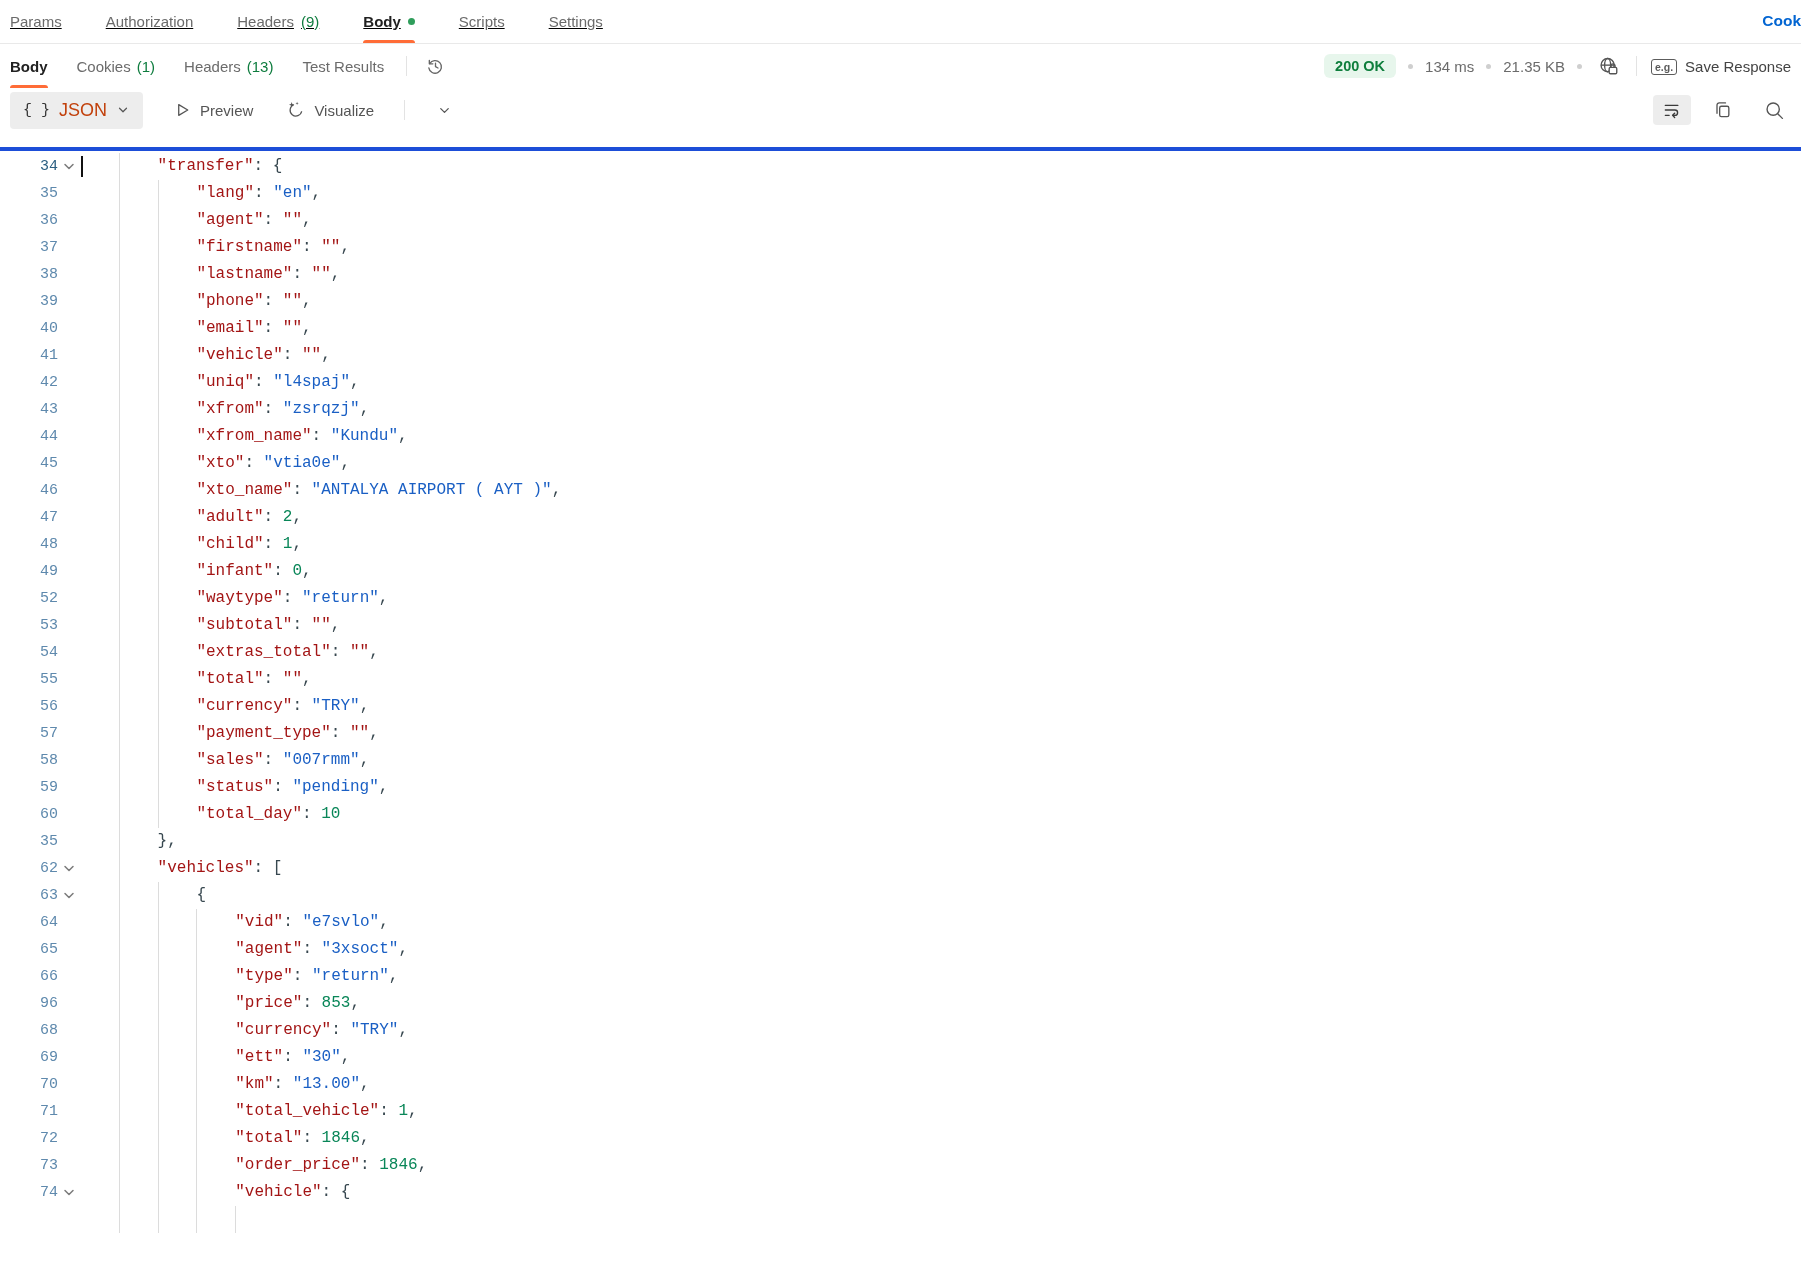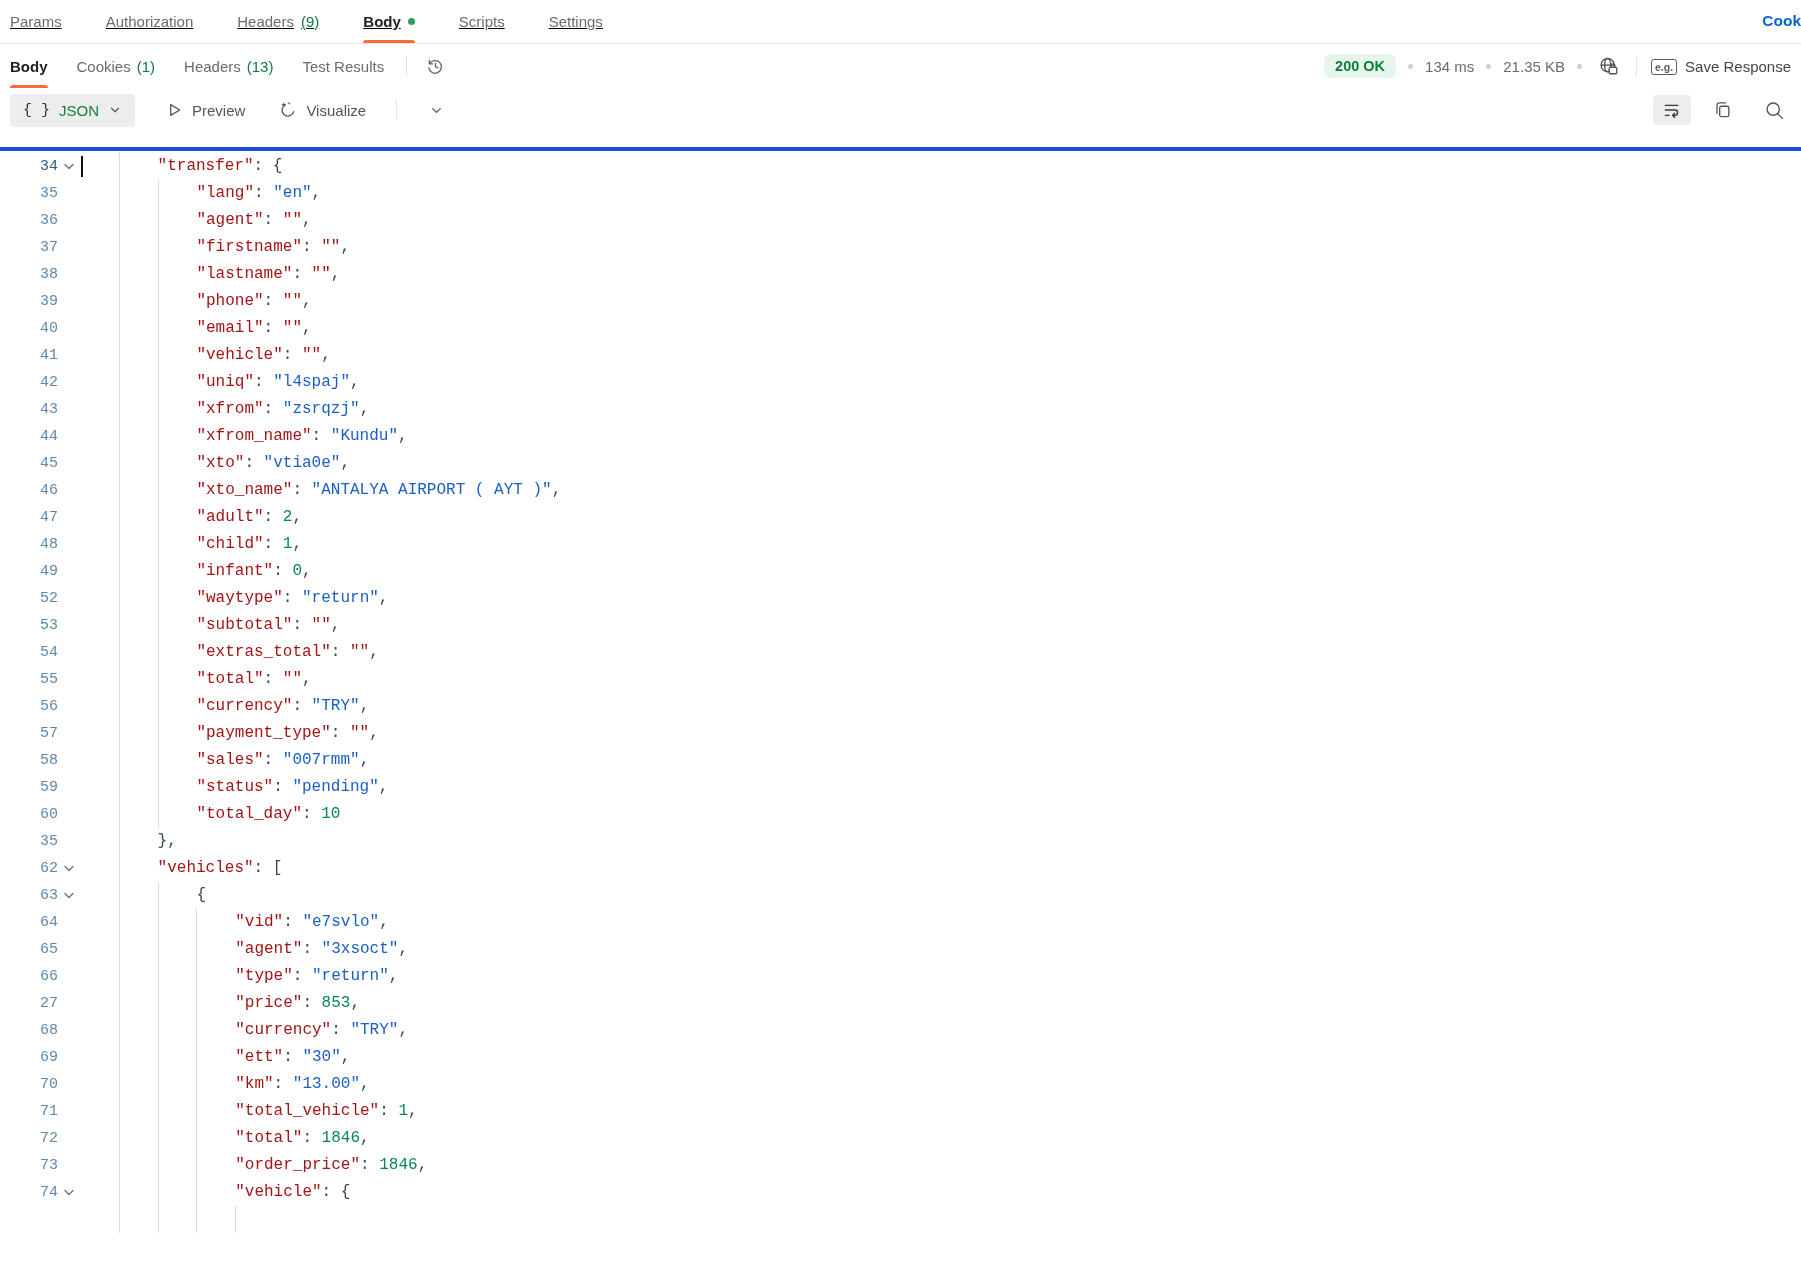--- a/index.html
+++ b/index.html
@@ -53,21 +53,21 @@
 
   
   .row3{
     position:absolute;top:88px;left:0;right:0;height:44px;
     display:flex;align-items:center;
   }
   .r3left{display:flex;align-items:center;gap:28px;padding-left:10px;}
   .fmt-btn{display:flex;align-items:center;gap:9px;background:#ededed;border:none;
     border-radius:4px;padding:8px 13px;cursor:pointer;}
   .fmt-braces{font-family:"Liberation Mono","DejaVu Sans Mono",monospace;font-size:15px;color:#333;}
-  .fmt-lbl{font-size:15px;color:#15803d;}
+  .fmt-lbl{font-size:18px;color:#c2410c;}
   .tool-btn{display:flex;align-items:center;gap:9px;background:none;border:none;
     cursor:pointer;color:#555;font-size:15px;padding:4px 2px;}
   .r3right{margin-left:auto;display:flex;align-items:center;gap:13px;padding-right:8px;}
   .sq-btn{width:38px;height:30px;display:flex;align-items:center;justify-content:center;
     background:none;border:none;border-radius:4px;cursor:pointer;}
   .sq-btn.on{background:#ededed;}
 
   
   .editor{
     position:absolute;top:147px;left:0;right:0;bottom:0;
@@ -272,21 +272,21 @@
       <div class="line"><div class="ln">35</div><div class="fold"></div><div class="code" style="padding-left: 77.6px;"><div class="guide" style="left: 38.8px;"></div><span class="tk-p">},</span></div></div>
       <div class="line"><div class="ln">62</div><div class="fold"><svg width="12" height="9" viewBox="0 0 12 9" fill="none" stroke="#7a7a7a" stroke-width="1.5" stroke-linecap="round" stroke-linejoin="round">
             <polyline points="2,2.5 6,6.5 10,2.5"></polyline>
           </svg></div><div class="code" style="padding-left: 77.6px;"><div class="guide" style="left: 38.8px;"></div><span class="tk-k">"vehicles"</span><span class="tk-p">: [</span></div></div>
       <div class="line"><div class="ln">63</div><div class="fold"><svg width="12" height="9" viewBox="0 0 12 9" fill="none" stroke="#7a7a7a" stroke-width="1.5" stroke-linecap="round" stroke-linejoin="round">
             <polyline points="2,2.5 6,6.5 10,2.5"></polyline>
           </svg></div><div class="code" style="padding-left: 116.4px;"><div class="guide" style="left: 38.8px;"></div><div class="guide" style="left: 77.6px;"></div><span class="tk-p">{</span></div></div>
       <div class="line"><div class="ln">64</div><div class="fold"></div><div class="code" style="padding-left: 155.2px;"><div class="guide" style="left: 38.8px;"></div><div class="guide" style="left: 77.6px;"></div><div class="guide" style="left: 116.4px;"></div><span class="tk-k">"vid"</span><span class="tk-p">: </span><span class="tk-s">"e7svlo"</span><span class="tk-p">,</span></div></div>
       <div class="line"><div class="ln">65</div><div class="fold"></div><div class="code" style="padding-left: 155.2px;"><div class="guide" style="left: 38.8px;"></div><div class="guide" style="left: 77.6px;"></div><div class="guide" style="left: 116.4px;"></div><span class="tk-k">"agent"</span><span class="tk-p">: </span><span class="tk-s">"3xsoct"</span><span class="tk-p">,</span></div></div>
       <div class="line"><div class="ln">66</div><div class="fold"></div><div class="code" style="padding-left: 155.2px;"><div class="guide" style="left: 38.8px;"></div><div class="guide" style="left: 77.6px;"></div><div class="guide" style="left: 116.4px;"></div><span class="tk-k">"type"</span><span class="tk-p">: </span><span class="tk-s">"return"</span><span class="tk-p">,</span></div></div>
-      <div class="line"><div class="ln">27</div><div class="fold"></div><div class="code" style="padding-left: 155.2px;"><div class="guide" style="left: 38.8px;"></div><div class="guide" style="left: 77.6px;"></div><div class="guide" style="left: 116.4px;"></div><span class="tk-k">"price"</span><span class="tk-p">: </span><span class="tk-n">853</span><span class="tk-p">,</span></div></div>
+      <div class="line"><div class="ln">96</div><div class="fold"></div><div class="code" style="padding-left: 155.2px;"><div class="guide" style="left: 38.8px;"></div><div class="guide" style="left: 77.6px;"></div><div class="guide" style="left: 116.4px;"></div><span class="tk-k">"price"</span><span class="tk-p">: </span><span class="tk-n">853</span><span class="tk-p">,</span></div></div>
       <div class="line"><div class="ln">68</div><div class="fold"></div><div class="code" style="padding-left: 155.2px;"><div class="guide" style="left: 38.8px;"></div><div class="guide" style="left: 77.6px;"></div><div class="guide" style="left: 116.4px;"></div><span class="tk-k">"currency"</span><span class="tk-p">: </span><span class="tk-s">"TRY"</span><span class="tk-p">,</span></div></div>
       <div class="line"><div class="ln">69</div><div class="fold"></div><div class="code" style="padding-left: 155.2px;"><div class="guide" style="left: 38.8px;"></div><div class="guide" style="left: 77.6px;"></div><div class="guide" style="left: 116.4px;"></div><span class="tk-k">"ett"</span><span class="tk-p">: </span><span class="tk-s">"30"</span><span class="tk-p">,</span></div></div>
       <div class="line"><div class="ln">70</div><div class="fold"></div><div class="code" style="padding-left: 155.2px;"><div class="guide" style="left: 38.8px;"></div><div class="guide" style="left: 77.6px;"></div><div class="guide" style="left: 116.4px;"></div><span class="tk-k">"km"</span><span class="tk-p">: </span><span class="tk-s">"13.00"</span><span class="tk-p">,</span></div></div>
       <div class="line"><div class="ln">71</div><div class="fold"></div><div class="code" style="padding-left: 155.2px;"><div class="guide" style="left: 38.8px;"></div><div class="guide" style="left: 77.6px;"></div><div class="guide" style="left: 116.4px;"></div><span class="tk-k">"total_vehicle"</span><span class="tk-p">: </span><span class="tk-n">1</span><span class="tk-p">,</span></div></div>
       <div class="line"><div class="ln">72</div><div class="fold"></div><div class="code" style="padding-left: 155.2px;"><div class="guide" style="left: 38.8px;"></div><div class="guide" style="left: 77.6px;"></div><div class="guide" style="left: 116.4px;"></div><span class="tk-k">"total"</span><span class="tk-p">: </span><span class="tk-n">1846</span><span class="tk-p">,</span></div></div>
       <div class="line"><div class="ln">73</div><div class="fold"></div><div class="code" style="padding-left: 155.2px;"><div class="guide" style="left: 38.8px;"></div><div class="guide" style="left: 77.6px;"></div><div class="guide" style="left: 116.4px;"></div><span class="tk-k">"order_price"</span><span class="tk-p">: </span><span class="tk-n">1846</span><span class="tk-p">,</span></div></div>
       <div class="line"><div class="ln">74</div><div class="fold"><svg width="12" height="9" viewBox="0 0 12 9" fill="none" stroke="#7a7a7a" stroke-width="1.5" stroke-linecap="round" stroke-linejoin="round">
             <polyline points="2,2.5 6,6.5 10,2.5"></polyline>
           </svg></div><div class="code" style="padding-left: 155.2px;"><div class="guide" style="left: 38.8px;"></div><div class="guide" style="left: 77.6px;"></div><div class="guide" style="left: 116.4px;"></div><span class="tk-k">"vehicle"</span><span class="tk-p">: {</span></div></div>
       <div class="line"><div class="ln"></div><div class="fold"></div><div class="code" style="padding-left: 194px;"><div class="guide" style="left: 38.8px;"></div><div class="guide" style="left: 77.6px;"></div><div class="guide" style="left: 116.4px;"></div><div class="guide" style="left: 155.2px;"></div></div></div>

